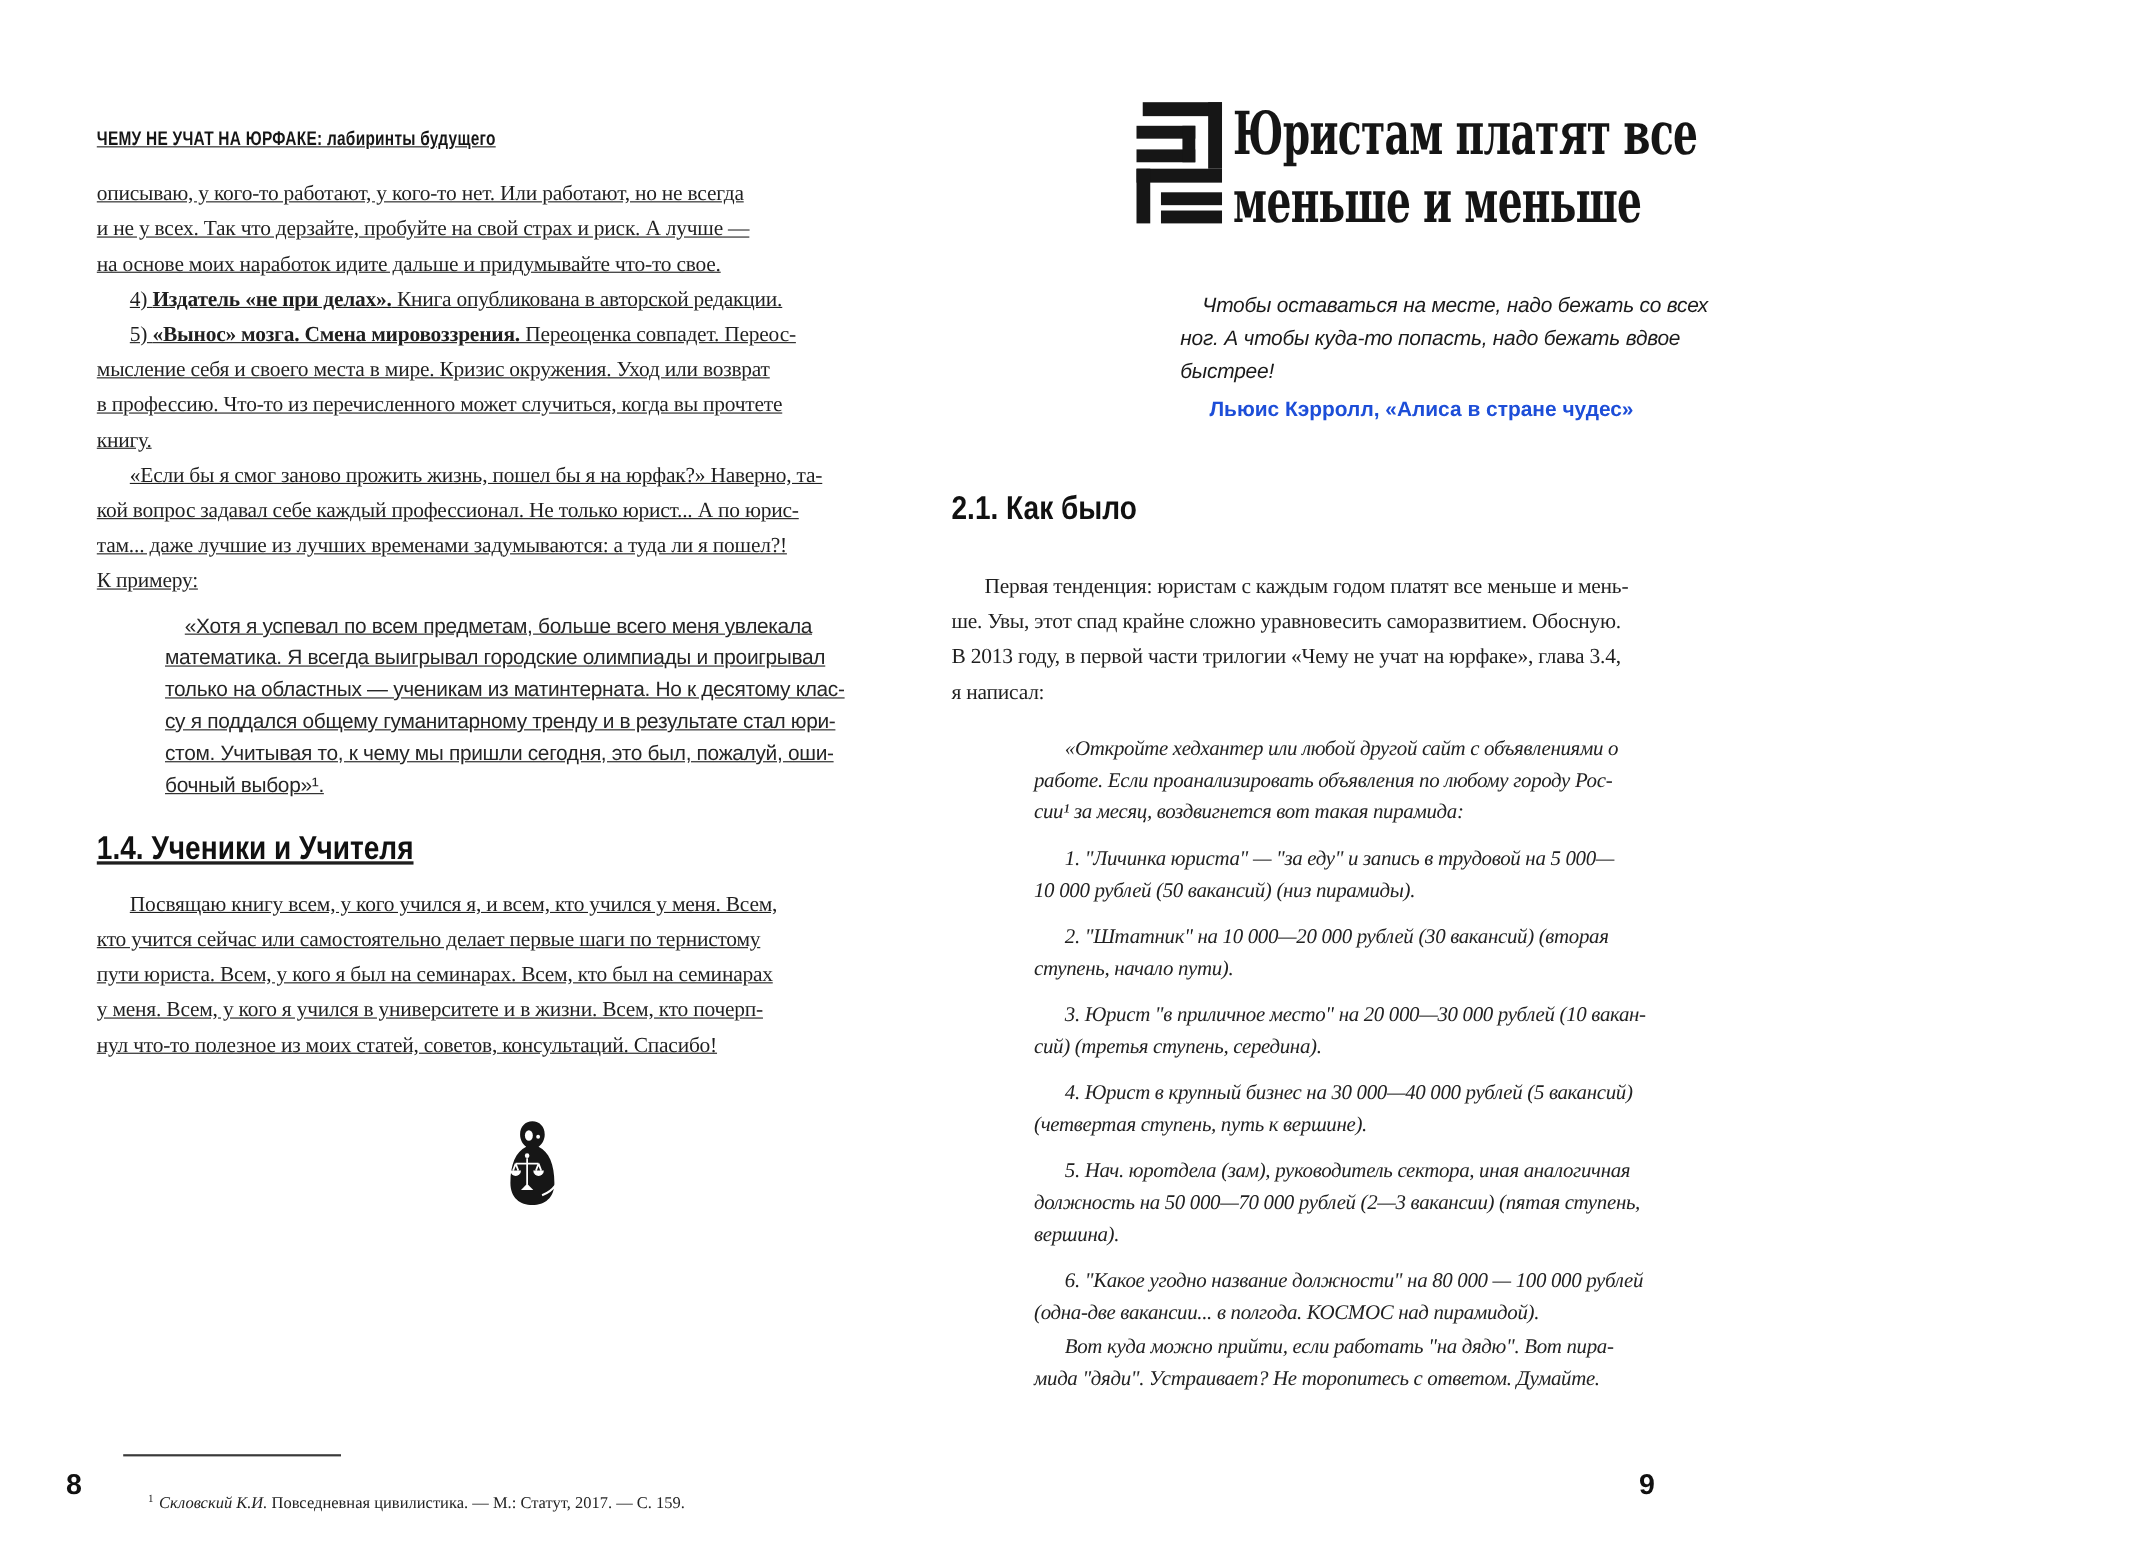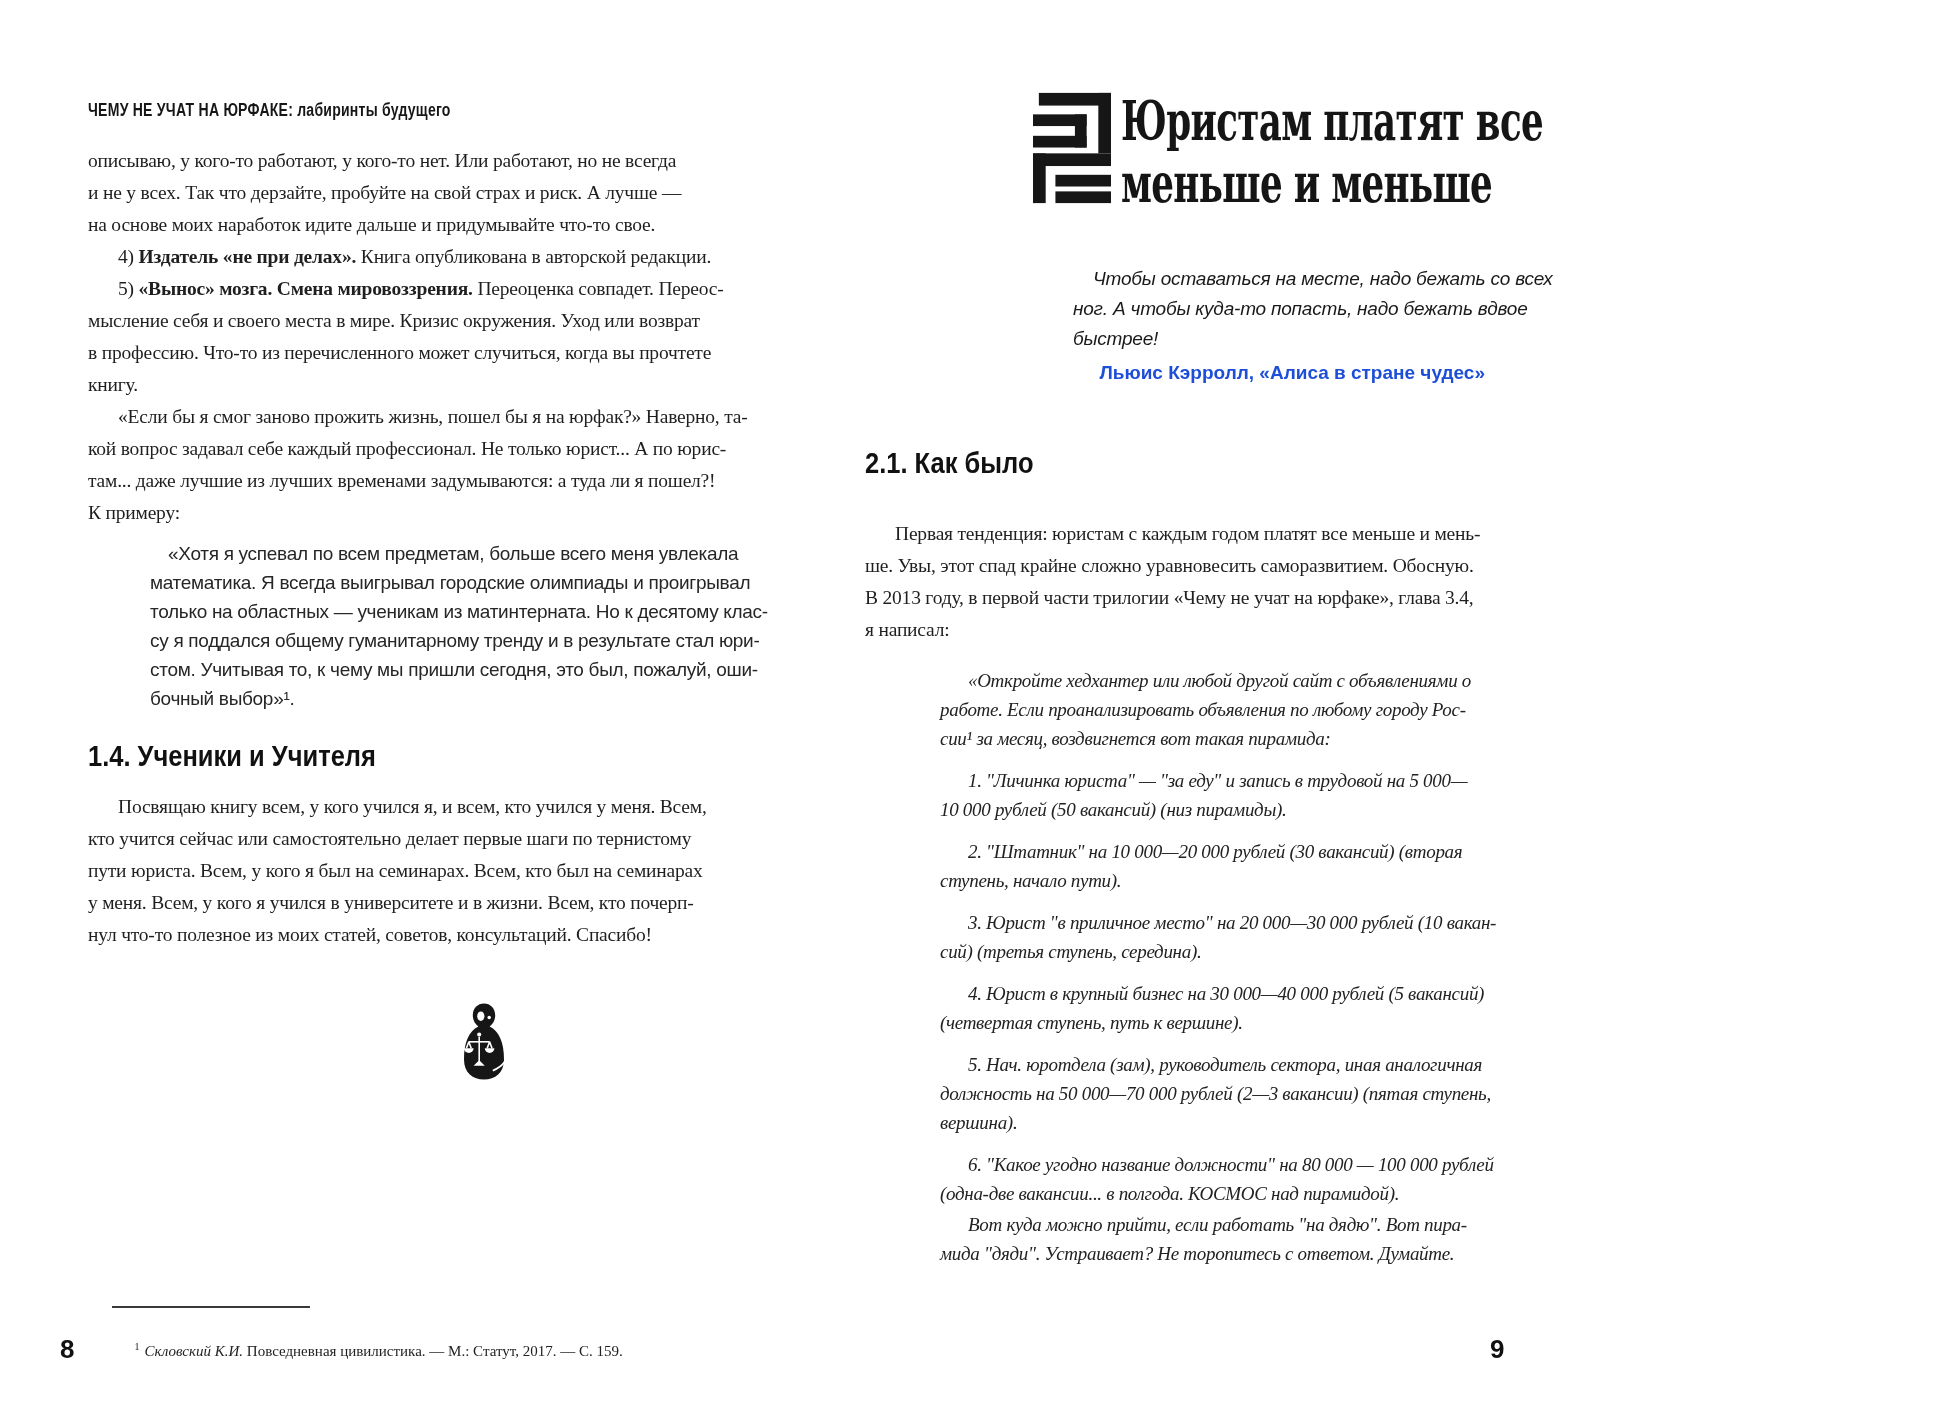--- a/index.html
+++ b/index.html
@@ -1,21 +1,21 @@
 <!DOCTYPE html>
 <html><head>
 <meta charset="utf-8">
 <style>
   html,body { margin:0; padding:0; }
   body { width:1946px; height:1416px; background:#ffffff; overflow:hidden;
          font-family:"Liberation Serif", serif; color:#1f1f1f; }
   .spread { position:relative; width:1946px; height:1416px; background:#fff; }
 
   
-  .page-left  { position:absolute; left:88px;  top:0; width:662px; }
+  .page-left  { position:absolute; left:88px;  top:16px; width:662px;text-decoration:underline; }
   .page-right { position:absolute; left:865px; top:0; width:620px; }
 
   .running-head { margin-top:100px; font-family:"Liberation Sans",sans-serif;
                   font-weight:700; font-size:18px; letter-spacing:.3px; color:#161616;
                   transform:scaleX(.78); transform-origin:left center; white-space:pre; }
 
   .para { font-size:19.5px; line-height:32px; letter-spacing:-.2px;
           white-space:pre; margin:0; }
   .para.indent { text-indent:30px; }
   .p-first { margin-top:24px; }

